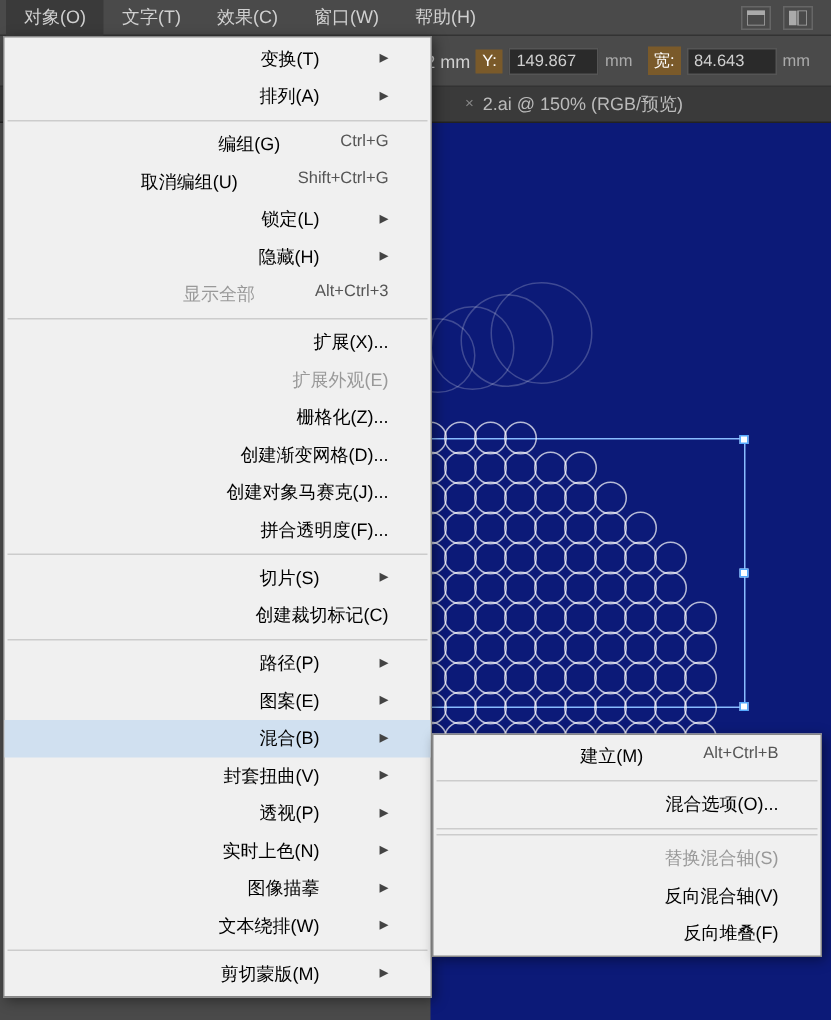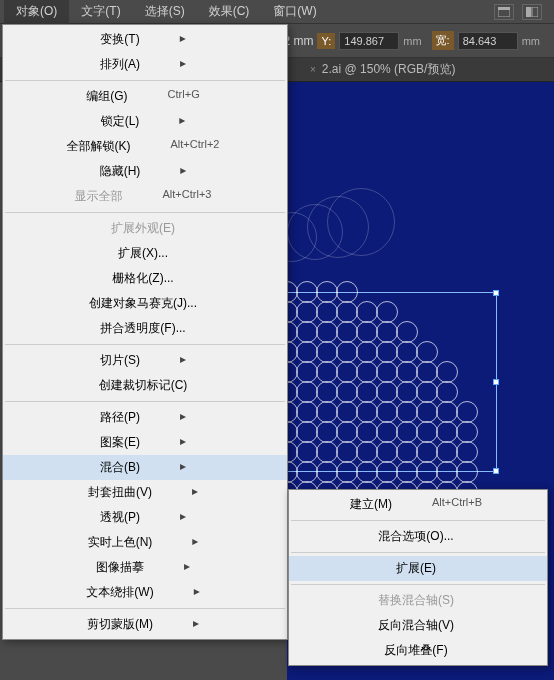--- a/index.html
+++ b/index.html
@@ -15,38 +15,38 @@
 .tb-unit { color: #aaa; font-size: 11px; margin-right: 6px; }
 .tabs { height: 24px; background: #3a3a3a; display: flex; align-items: center; padding-left: 300px; border-bottom: 1px solid #222; }
 .tab { padding: 4px 10px; color: #bbb; display: flex; align-items: center; gap: 6px; }
 .tab-close { color: #888; font-size: 10px; }
 .canvas { position: absolute; top: 82px; left: 287px; right: 0; bottom: 0; background: #0c1a78; overflow: hidden; }
 .circles { position: absolute; top: 120px; left: 0; right: 30px; bottom: 0; }
 .circle { position: absolute; border: 1px solid rgba(255,255,255,0.7); border-radius: 50%; }
 .sel-box { position: absolute; border: 1px solid #8bf; }
 .handle { position: absolute; width: 6px; height: 6px; background: #fff; border: 1px solid #5af; }
 .menu { position: absolute; background: #f0f0f0; border: 1px solid #888; box-shadow: 2px 2px 8px rgba(0,0,0,0.4); color: #000; padding: 2px 0; }
-.menu-item { padding: 4px 28px 4px 24px; display: flex; justify-content: center; gap: 40px; cursor: default; white-space: nowrap; }
+.menu-item { padding: 4px 28px 4px 24px; display: flex; justify-content: flex-end; gap: 40px; cursor: default; white-space: nowrap; }
 .menu-item.disabled { color: #999; }
 .menu-item.highlight { background: #d0e0f0; }
 .menu-item .arrow { color: #444; }
 .menu-sep { height: 1px; background: #ccc; margin: 3px 2px; }
 .menu1 { top: 24px; left: 2px; width: 286px; }
 .menu2 { top: 489px; left: 288px; width: 260px; }
 .shortcut { color: #555; font-size: 11px; }
 </style>
 </head>
 <body>
 
 <div class="menubar">
   <div class="menubar-item active">对象(O)</div>
   <div class="menubar-item">文字(T)</div>
-  <div class="menubar-item">选择(S)</div>
   <div class="menubar-item">效果(C)</div>
   <div class="menubar-item">窗口(W)</div>
+  <div class="menubar-item">帮助(H)</div>
   <div class="menubar-icons">
     <div class="menubar-icon">
         <svg width="12" height="10">
           <rect x="0" y="0" width="12" height="10" fill="none" stroke="#aaa"></rect>
           <rect x="0" y="0" width="12" height="3" fill="#aaa"></rect>
         </svg>
       </div>
     <div class="menubar-icon">
         <svg width="12" height="10">
           <rect x="0" y="0" width="5" height="10" fill="#aaa"></rect>
@@ -236,44 +236,47 @@
     <div class="menu-item">
       <span>排列(A)</span>
       <span class="arrow">▸</span>
     </div>
     <div class="menu-sep"></div>
     <div class="menu-item">
       <span>编组(G)</span>
       <span class="shortcut">Ctrl+G</span>
     </div>
     <div class="menu-item">
+      <span>取消编组(U)</span>
+      <span class="shortcut">Shift+Ctrl+G</span>
+    </div>
+    <div class="menu-item">
       <span>锁定(L)</span>
       <span class="arrow">▸</span>
-    </div>
-    <div class="menu-item">
-      <span>全部解锁(K)</span>
-      <span class="shortcut">Alt+Ctrl+2</span>
     </div>
     <div class="menu-item">
       <span>隐藏(H)</span>
       <span class="arrow">▸</span>
     </div>
     <div class="menu-item disabled">
       <span>显示全部</span>
       <span class="shortcut">Alt+Ctrl+3</span>
     </div>
     <div class="menu-sep"></div>
+    <div class="menu-item">
+      <span>扩展(X)...</span>
+    </div>
     <div class="menu-item disabled">
       <span>扩展外观(E)</span>
     </div>
     <div class="menu-item">
-      <span>扩展(X)...</span>
-    </div>
-    <div class="menu-item">
       <span>栅格化(Z)...</span>
+    </div>
+    <div class="menu-item">
+      <span>创建渐变网格(D)...</span>
     </div>
     <div class="menu-item">
       <span>创建对象马赛克(J)...</span>
     </div>
     <div class="menu-item">
       <span>拼合透明度(F)...</span>
     </div>
     <div class="menu-sep"></div>
     <div class="menu-item">
       <span>切片(S)</span>
@@ -324,23 +327,20 @@
 <div class="menu menu2" id="menu2">
     <div class="menu-item">
       <span>建立(M)</span>
       <span class="shortcut">Alt+Ctrl+B</span>
     </div>
     <div class="menu-sep"></div>
     <div class="menu-item">
       <span>混合选项(O)...</span>
     </div>
     <div class="menu-sep"></div>
-    <div class="menu-item highlight">
-      <span>扩展(E)</span>
-    </div>
     <div class="menu-sep"></div>
     <div class="menu-item disabled">
       <span>替换混合轴(S)</span>
     </div>
     <div class="menu-item">
       <span>反向混合轴(V)</span>
     </div>
     <div class="menu-item">
       <span>反向堆叠(F)</span>
     </div>

